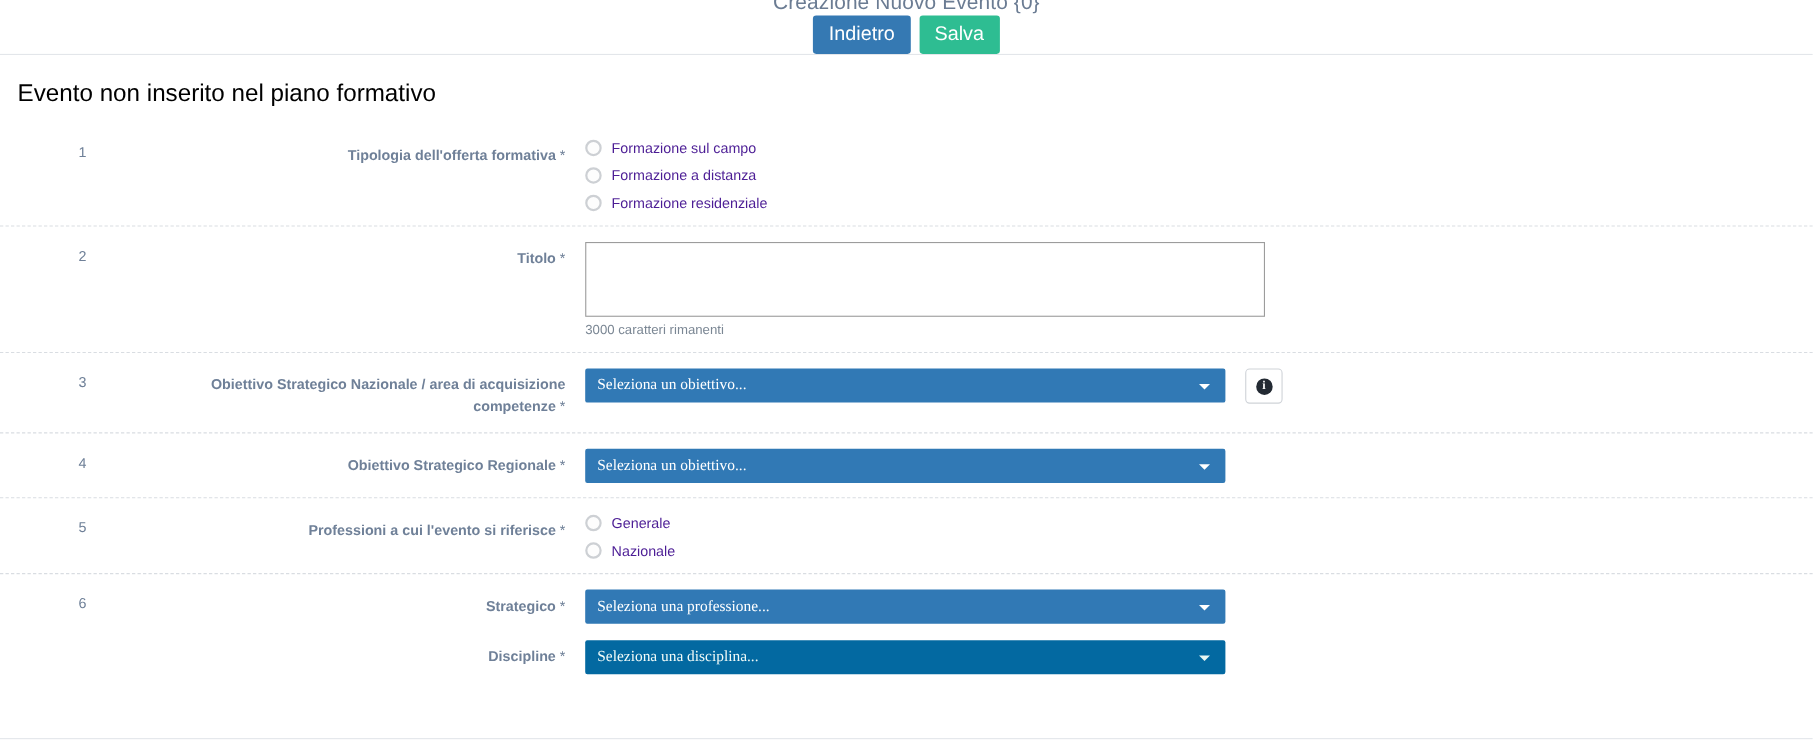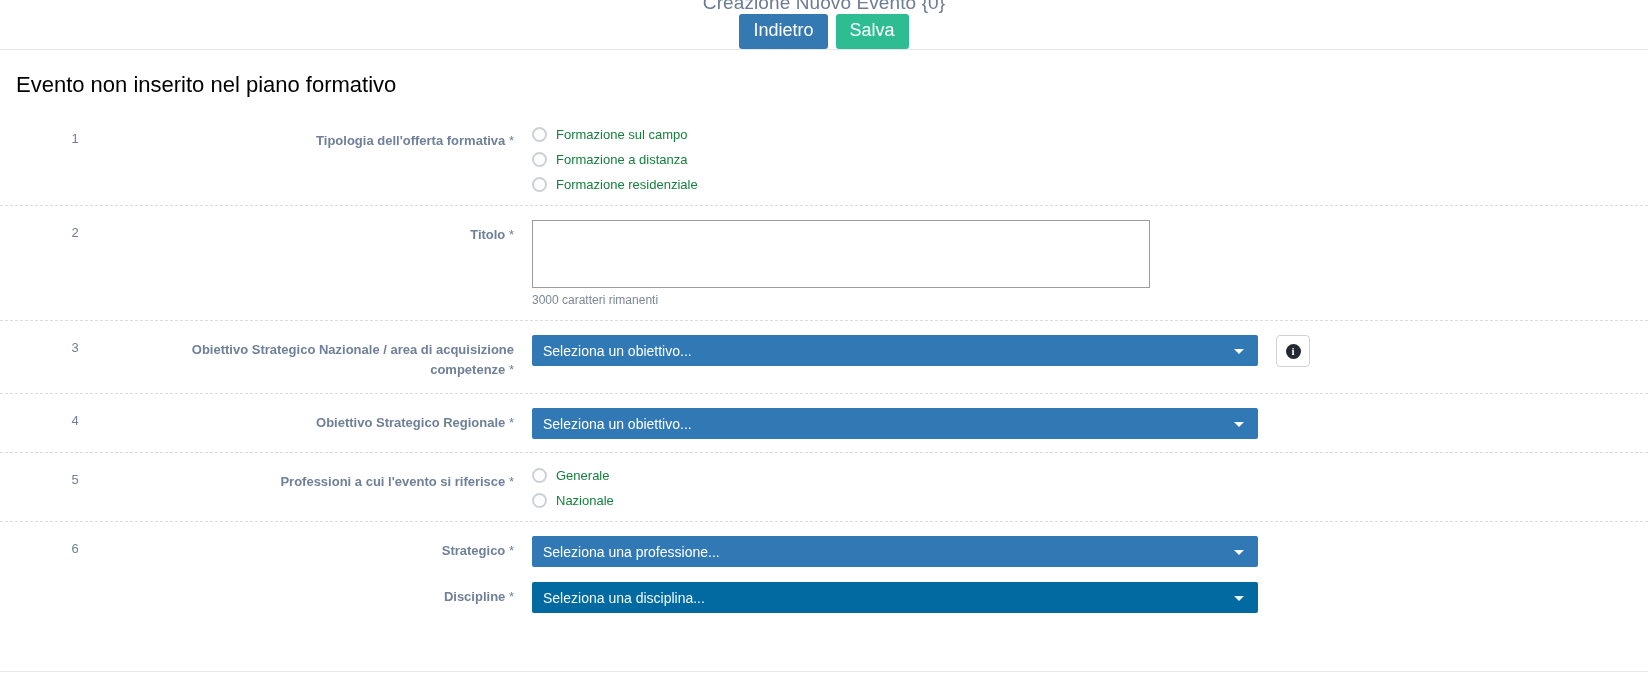--- a/index.html
+++ b/index.html
@@ -95,21 +95,21 @@
   
   .radio-group { display: flex; flex-direction: column; gap: 10px; padding-top: 1px; }
   .radio-opt { display: flex; align-items: center; gap: 9px; cursor: pointer; }
   .radio-circle {
     width: 15px; height: 15px;
     border-radius: 50%;
     border: 2px solid #cdd0d4;
     background: #fdfdfd;
     flex: 0 0 15px;
   }
-  .radio-text { font-size: 13px; color: #15803d; }
+  .radio-text { font-size: 13px; color: #4c1d95; }
 
   
   .ta-wrap { display: flex; flex-direction: column; }
   .ta {
     width: 618px;
     height: 68px;
     border: 1px solid #9c9c9c;
     background: #fff;
     resize: none;
     outline: none;
@@ -119,32 +119,33 @@
     padding: 5px 6px;
   }
   .ta-hint {
     font-size: 12px;
     color: #7b8794;
     margin-top: 5px;
   }
 
   
   .select {
-    width: 726px;
+    width: 582px;
     height: 31px;
     background: #3179b5;
     color: #ffffff;
     font-size: 14px;
     display: flex;
     align-items: center;
     padding: 0 10px 0 11px;
     position: relative;
     border-radius: 2px;
     cursor: pointer;
     user-select: none;
+    font-family: Liberation Serif, serif;
   }
   .select.disabled {
     background: #0369a1;
     color: #f2fbf8;
     cursor: default;
   }
   .select .caret {
     position: absolute;
     right: 14px;
     top: 50%;

